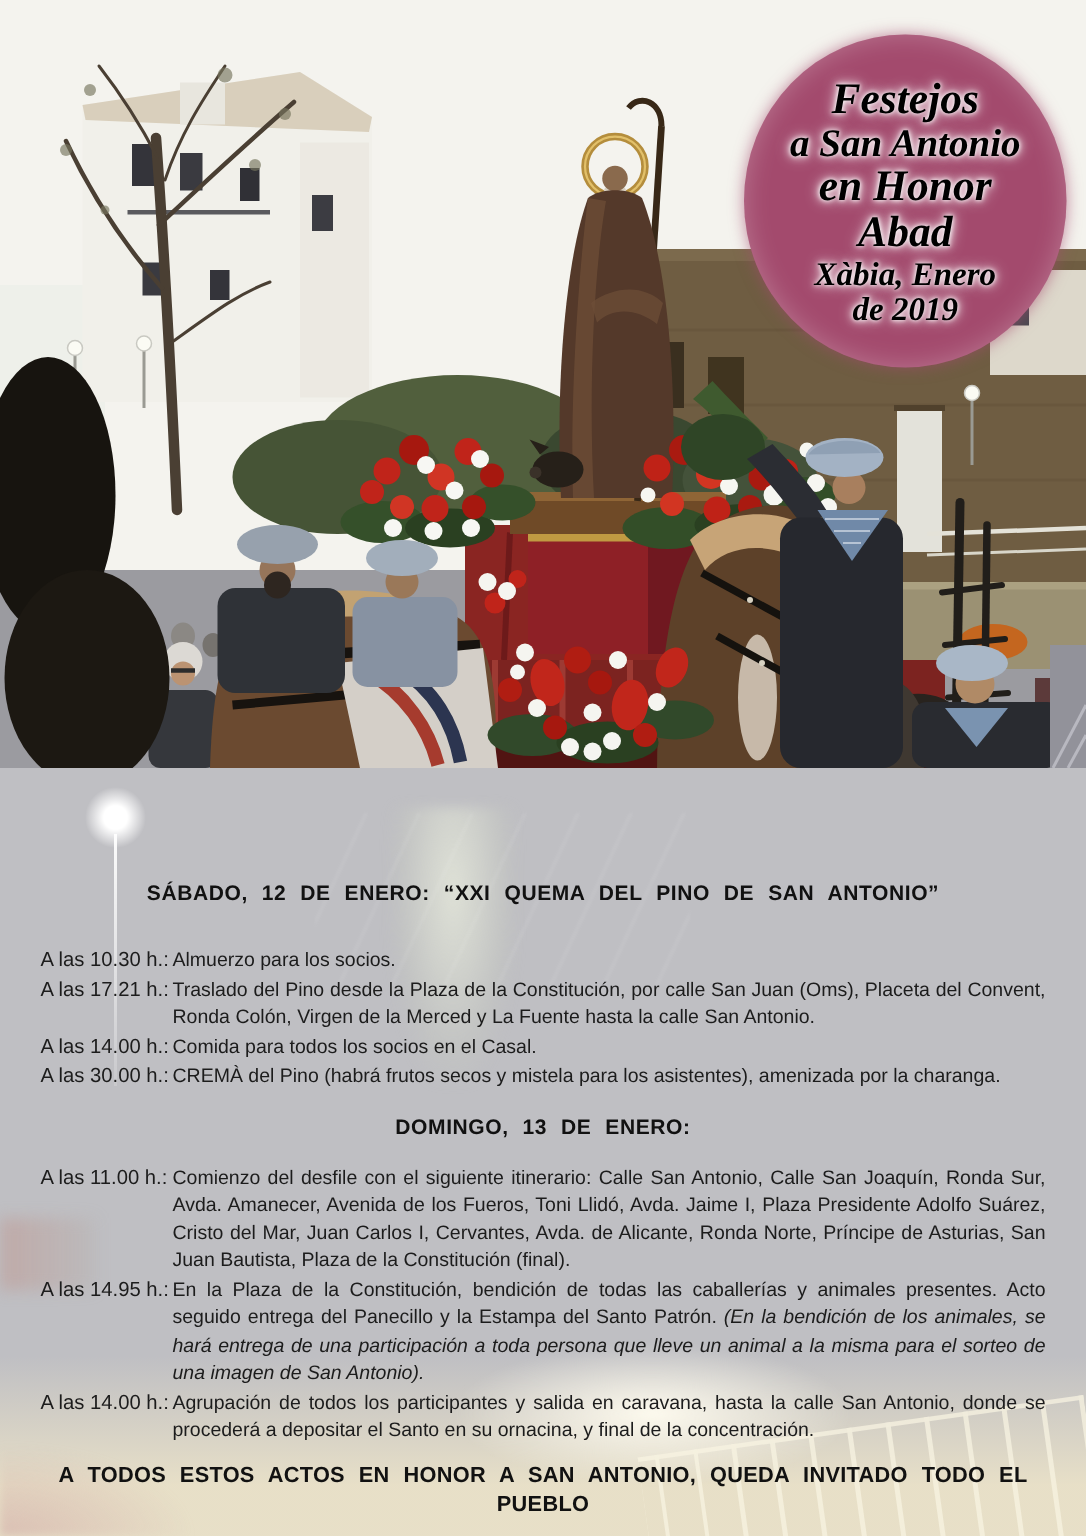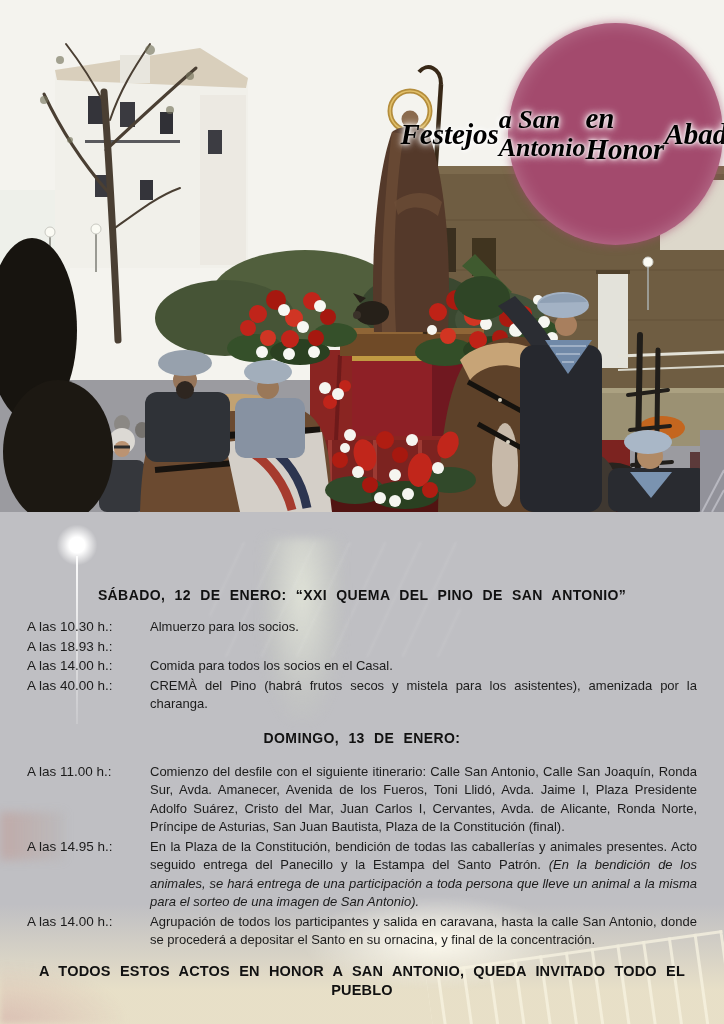--- a/index.html
+++ b/index.html
@@ -5,24 +5,24 @@
   html,body{margin:0;padding:0;background:#ffffff;}
   body{width:724px;font-family:"Liberation Sans",sans-serif;}
   .poster{position:relative;width:724px;height:1024px;overflow:hidden;background:#fff;}
 
   
   .photo-section{position:relative;width:724px;height:512px;overflow:hidden;}
   .photo-section svg{display:block;}
 
   
   .badge{
-    position:absolute;left:508px;top:23px;width:215px;height:222px;
+    position:absolute;left:496px;top:23px;width:215px;height:222px;
     border-radius:50%;
     box-shadow:0 0 10px rgba(164,74,110,.65), inset 0 0 18px rgba(255,255,255,.25);
-    display:flex;flex-direction:row;align-items:center;justify-content:center;
+    display:flex;flex-direction:column;align-items:center;justify-content:center;
     z-index:5;
   }
   .badge-line{
     font-family:"Liberation Serif","DejaVu Serif",serif;
     font-style:italic;font-weight:bold;color:#000;
     line-height:1.06;
     text-shadow:0 0 3px #fff,0 0 6px #fff,0 0 10px rgba(255,255,255,.85);
   }
   .badge-line.l1,.badge-line.l2,.badge-line.l4{font-size:29px;}
   .badge-line.l3{font-size:26px;}
@@ -56,23 +56,23 @@
   .ghost-pink-corner{left:0;bottom:0;width:130px;height:62px;
     background:radial-gradient(ellipse at 0% 100%,rgba(205,160,160,.5),transparent 70%);
     filter:blur(3px);}
 
   .program-text{position:absolute;left:0;top:0;width:724px;height:512px;
     padding:74px 27px 0 27px;box-sizing:border-box;z-index:2;color:#1c1c1c;}
   .day-heading{
     text-align:center;font-weight:bold;font-size:14px;letter-spacing:.4px;
     word-spacing:5px;color:#111;line-height:18px;
   }
-  .sat-heading{margin-bottom:14px;}
+  .sat-heading{margin-bottom:27px;}
   .sun-heading{margin-top:15px;margin-bottom:16px;}
-  .event-row{display:flex;margin-bottom:1px;gap:35px;}
+  .event-row{display:flex;margin-bottom:1px;}
   .event-time{width:80px;flex-shrink:0;margin-right:8px;font-size:13.5px;line-height:18.5px;white-space:nowrap;}
   .event-text{flex:1;font-size:13px;line-height:18.5px;text-align:justify;}
   .event-text i{font-style:italic;}
   .invitation-footer{
     margin-top:12px;text-align:center;font-weight:bold;font-size:14.5px;
     word-spacing:5px;letter-spacing:.2px;color:#111;line-height:19px;
   }
 </style>
 </head>
 <body>
@@ -369,28 +369,29 @@
 
     <div class="program-text">
 
       <div class="day-heading sat-heading">SÁBADO,  12  DE  ENERO: “XXI  QUEMA  DEL  PINO  DE  SAN  ANTONIO”</div>
 
       <div class="event-row">
         <div class="event-time">A las 10.30 h.:</div>
         <div class="event-text">Almuerzo para los socios.</div>
       </div>
       <div class="event-row">
-        <div class="event-time">A las 18.93 h.:</div>
+        <div class="event-time">A las 17.21 h.:</div>
+        <div class="event-text">Traslado del Pino desde la Plaza de la Constitución, por calle San Juan (Oms), Placeta del Convent, Ronda Colón, Virgen de la Merced y La Fuente hasta la calle San Antonio.</div>
       </div>
       <div class="event-row">
         <div class="event-time">A las 14.00 h.:</div>
         <div class="event-text">Comida para todos los socios en el Casal.</div>
       </div>
       <div class="event-row">
-        <div class="event-time">A las 40.00 h.:</div>
+        <div class="event-time">A las 30.00 h.:</div>
         <div class="event-text">CREMÀ del Pino (habrá frutos secos y mistela para los asistentes), amenizada por la charanga.</div>
       </div>
 
       <div class="day-heading sun-heading">DOMINGO,  13  DE  ENERO:</div>
 
       <div class="event-row">
         <div class="event-time">A las 11.00 h.:</div>
         <div class="event-text">Comienzo del desfile con el siguiente itinerario: Calle San Antonio, Calle San Joaquín, Ronda Sur, Avda. Amanecer, Avenida de los Fueros, Toni Llidó, Avda. Jaime I, Plaza Presidente Adolfo Suárez, Cristo del Mar, Juan Carlos I, Cervantes, Avda. de Alicante, Ronda Norte, Príncipe de Asturias, San Juan Bautista, Plaza de la Constitución (final).</div>
       </div>
       <div class="event-row">

